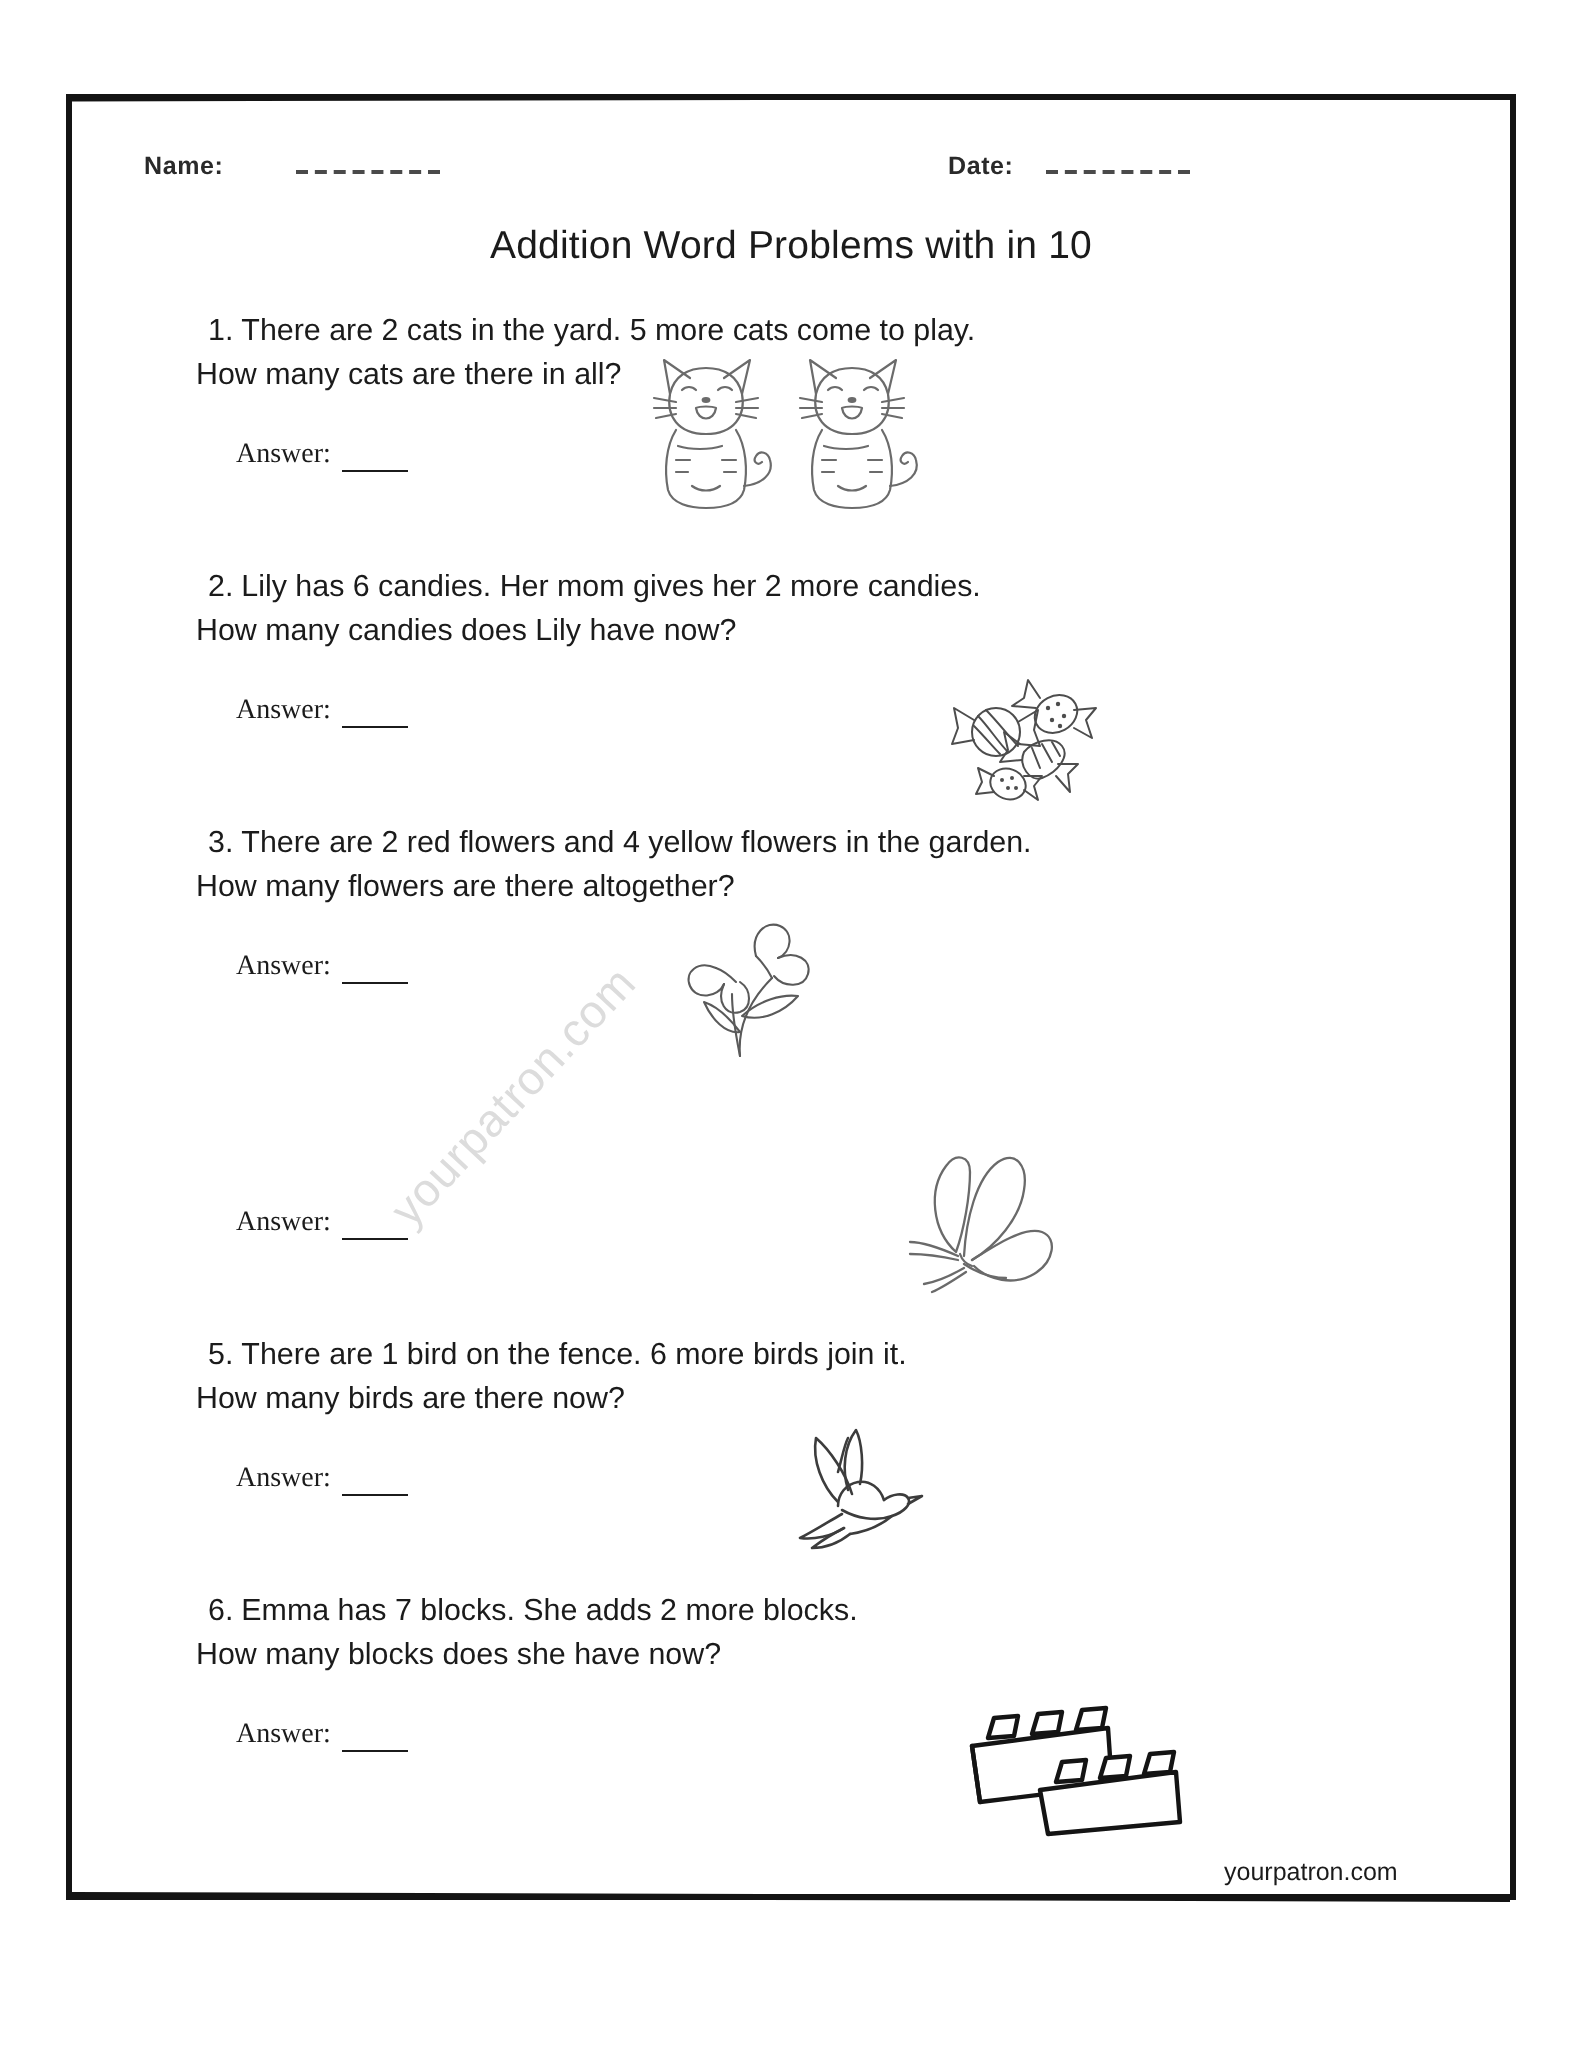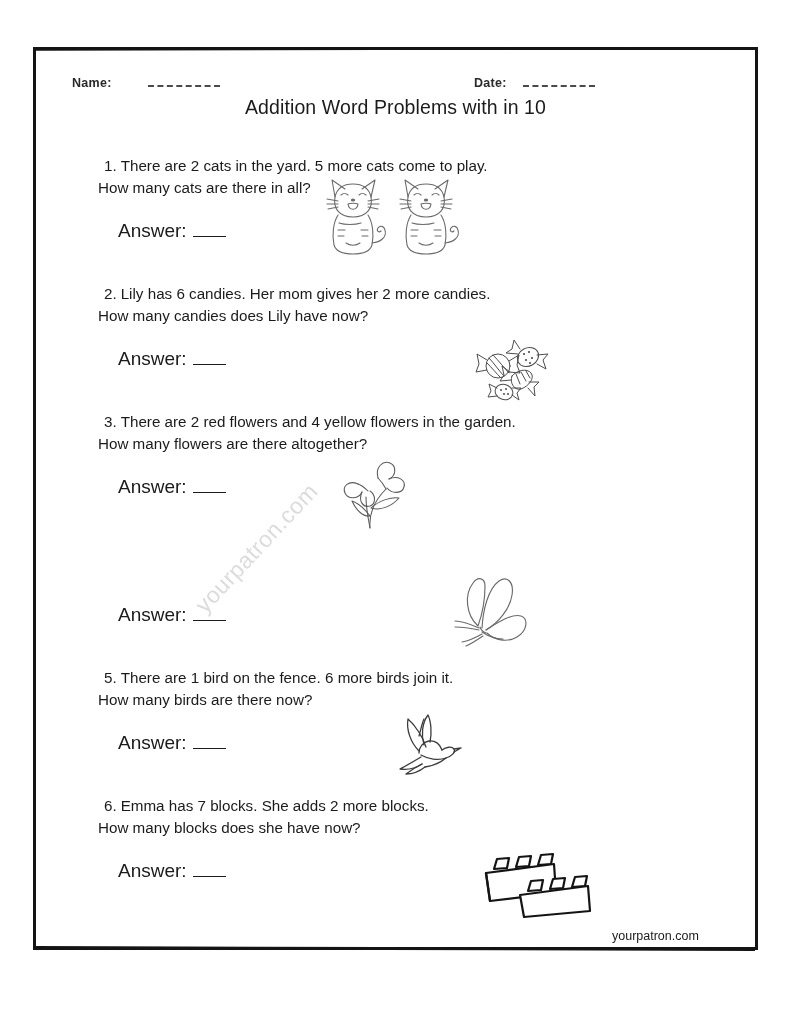--- a/index.html
+++ b/index.html
@@ -90,21 +90,21 @@
     width: 72px;
     margin-left: 16px;
     border-bottom: 2px dashed #4a4a4a;
     height: 9px;
   }
 
   
   #worksheet-title {
     position: absolute;
     left: 0;
-    top: 96px;
+    top: 112px;
     width: 791px;
     text-align: center;
     font-size: 19.5px;
     font-weight: normal;
     color: #1b1b1b;
     letter-spacing: 0.1px;
   }
 
   
   #problems {
@@ -126,24 +126,25 @@
     line-height: 21.5px;
     color: #1b1b1b;
   }
   .problem-line1 { padding-left: 6px; white-space: nowrap; }
   .problem-number { margin-right: 4px; }
   .problem-line2 { white-space: nowrap; }
   .answer-row {
     position: absolute;
     left: 102px;
     top: 65px;
-    font-size: 19px;
+    font-size: 14px;
     color: #1b1b1b;
     display: flex;
-    align-items: center;
+    align-items: flex-end;
+    font-family: Liberation Serif, serif;
   }
   .answer-blank {
     display: inline-block;
     width: 33px;
     margin-left: 6px;
     border-bottom: 1.8px solid #1b1b1b;
     height: 11px;
   }
   .illustration {
     position: absolute;

